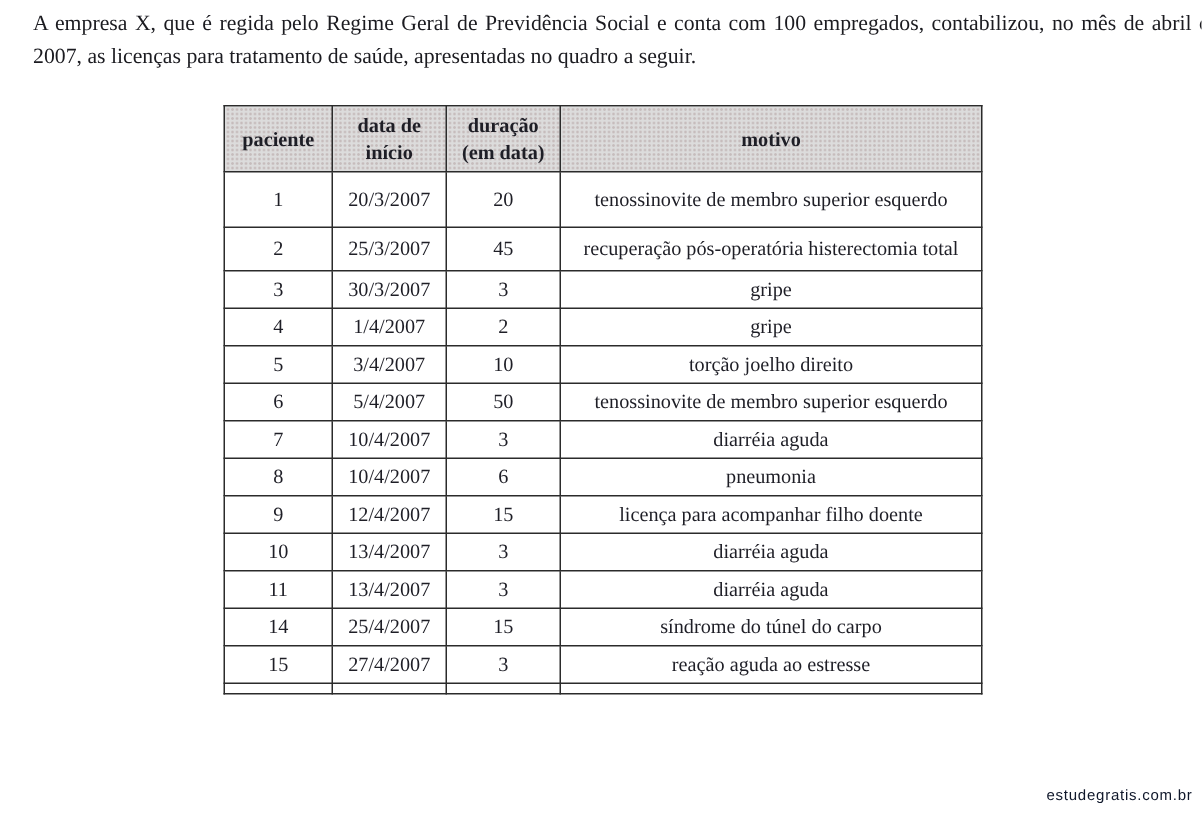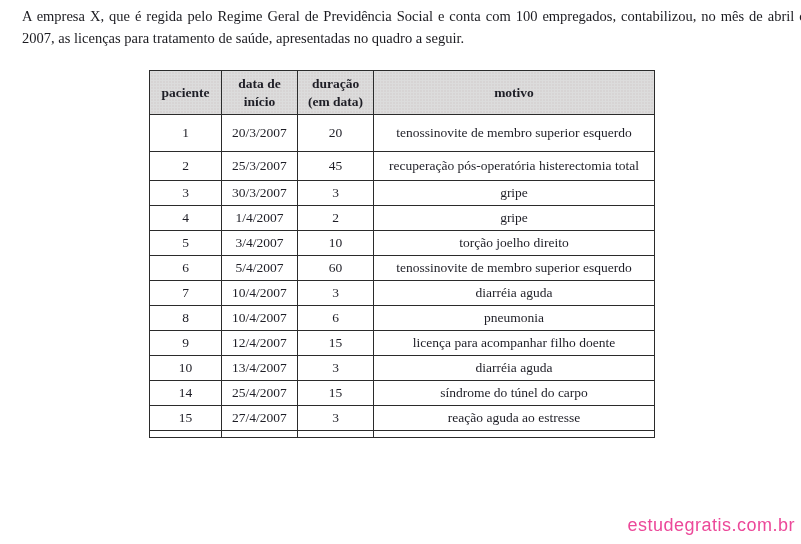--- a/index.html
+++ b/index.html
@@ -50,22 +50,22 @@
     background-size: 3px 3px;
   }
   .leave-table tbody tr       { height: 25px; }
   .leave-table tbody tr.tall  { height: 37px; }
   .leave-table tbody tr.med   { height: 29px; }
   .leave-table tbody tr.strip { height: 7px; }
   .watermark {
     position: absolute;
     right: 6px; bottom: 8px;
     font-family: "Liberation Sans", sans-serif;
-    font-size: 18px;
-    color: #ec4899;
+    font-size: 10px;
+    color: #0f172a;
     letter-spacing: 0.5px;
   }
 </style>
 </head>
 <body>
 
 <p class="intro">A empresa X, que é regida pelo Regime Geral de Previdência Social e conta com 100 empregados, contabilizou, no mês de abril de 2007, as licenças para tratamento de saúde, apresentadas no quadro a seguir.</p>
 
 <table class="leave-table">
   <colgroup>
@@ -115,21 +115,21 @@
     </tr>
     <tr>
       <td>5</td>
       <td>3/4/2007</td>
       <td>10</td>
       <td>torção joelho direito</td>
     </tr>
     <tr>
       <td>6</td>
       <td>5/4/2007</td>
-      <td>60</td>
+      <td>50</td>
       <td>tenossinovite de membro superior esquerdo</td>
     </tr>
     <tr>
       <td>7</td>
       <td>10/4/2007</td>
       <td>3</td>
       <td>diarréia aguda</td>
     </tr>
     <tr>
       <td>8</td>
@@ -138,20 +138,26 @@
       <td>pneumonia</td>
     </tr>
     <tr>
       <td>9</td>
       <td>12/4/2007</td>
       <td>15</td>
       <td>licença para acompanhar filho doente</td>
     </tr>
     <tr>
       <td>10</td>
+      <td>13/4/2007</td>
+      <td>3</td>
+      <td>diarréia aguda</td>
+    </tr>
+    <tr>
+      <td>11</td>
       <td>13/4/2007</td>
       <td>3</td>
       <td>diarréia aguda</td>
     </tr>
     <tr>
       <td>14</td>
       <td>25/4/2007</td>
       <td>15</td>
       <td>síndrome do túnel do carpo</td>
     </tr>

